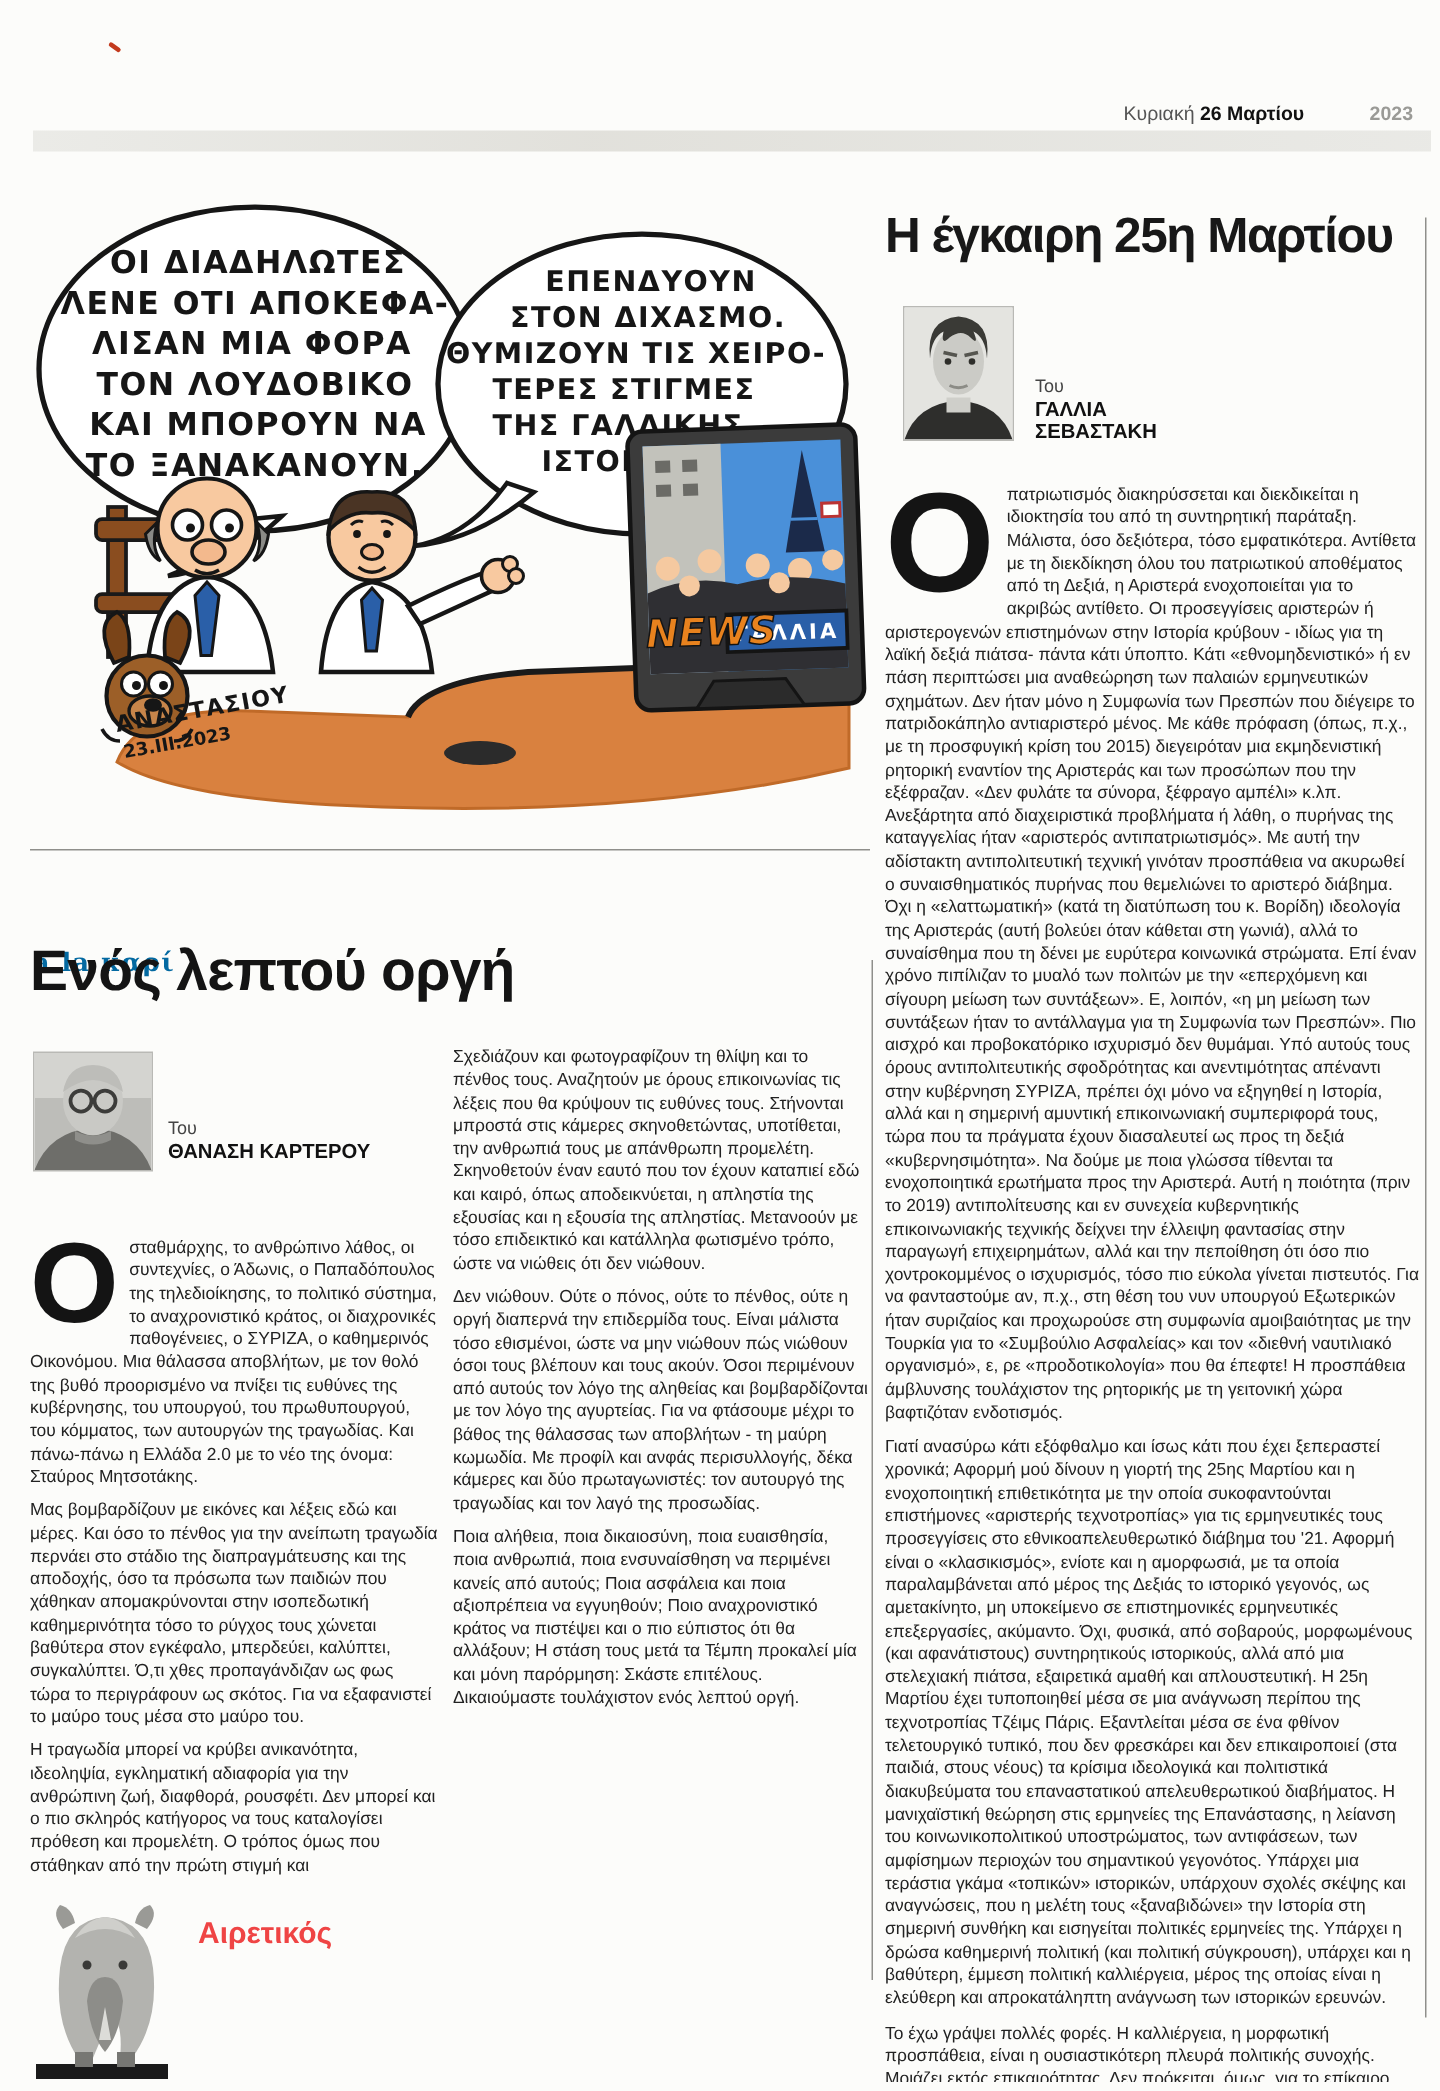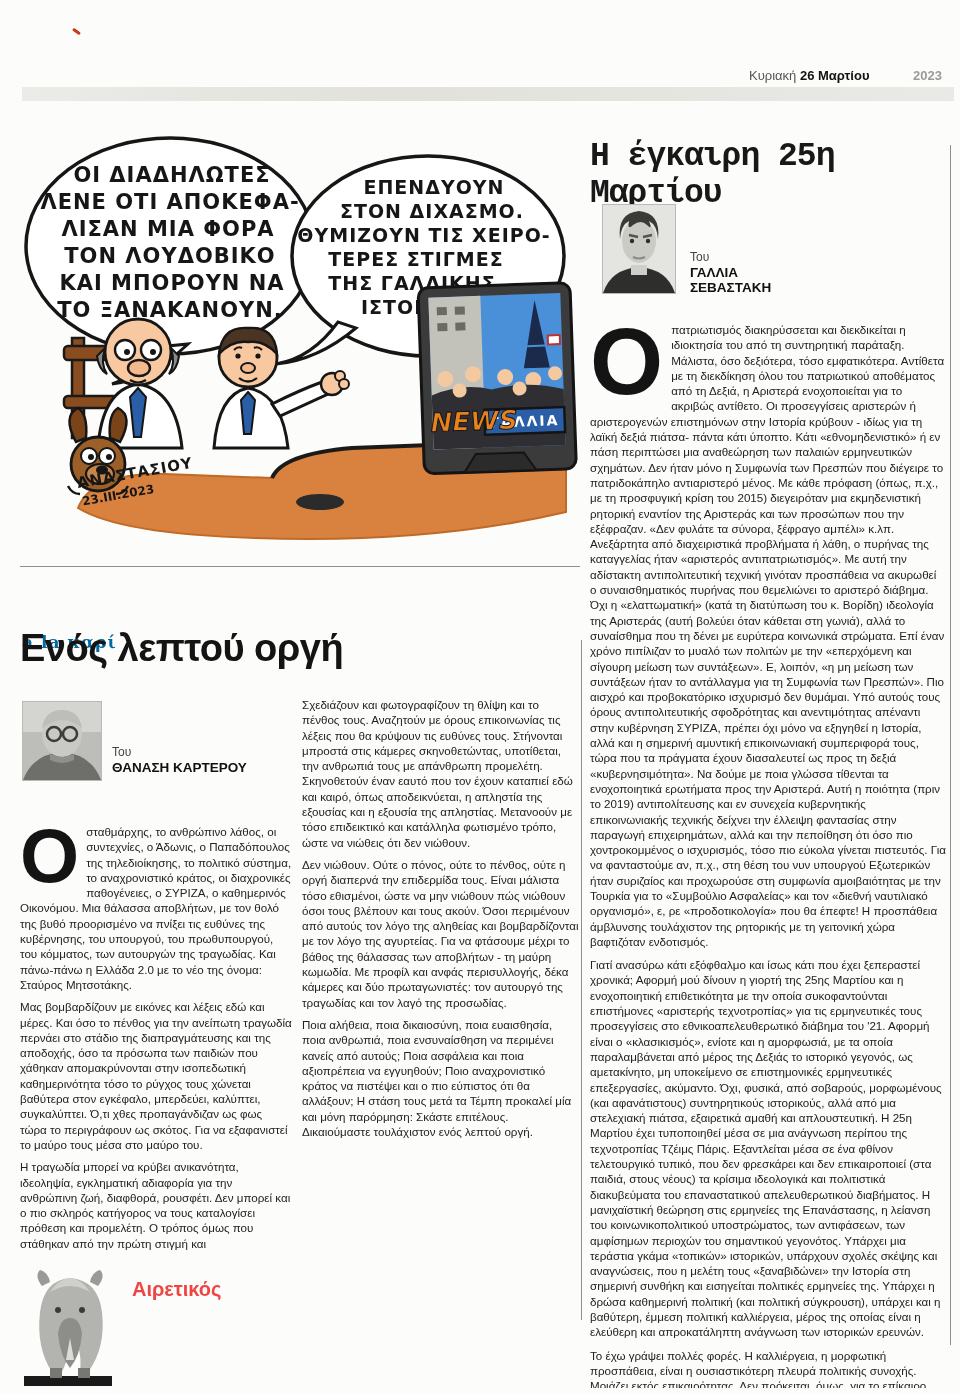--- a/index.html
+++ b/index.html
@@ -42,21 +42,21 @@
   .dc-left{font-size:76px;line-height:60px;margin:2px 7px 0 0;}
   .dc-right{font-size:94px;line-height:74px;margin:3px 8px 0 0;}
   
   .heretic{position:absolute;left:20px;top:1262px;width:560px;height:130px;}
   .heretic .rhino{position:absolute;left:2px;top:2px;}
   .heretic-title{position:absolute;left:112px;top:16px;font-size:20px;font-weight:800;color:#ef4444;}
   .heretic-lines{position:absolute;left:113px;top:58px;font-size:19px;line-height:25px;color:#2c2c2c;
         font-stretch:condensed;}
   
   .right-article{position:absolute;left:590px;top:138px;width:356px;height:1250px;}
-  .ra-title{position:absolute;left:0;top:0;margin:0;font-family:Liberation Mono, monospace;
+  .ra-title{position:absolute;left:0;top:0;margin:0;font-family:Liberation Sans, sans-serif;
         font-weight:600;font-size:33px;color:#181818;letter-spacing:-1px;}
   .ra-byline{position:absolute;left:12px;top:66px;width:300px;height:100px;}
   .ra-byline .photo{position:absolute;left:0;top:0;border:1px solid #b9b9b5;}
   .ra-byline-text{left:88px;top:46px;}
   .ra-body{position:absolute;left:0;top:184px;width:356px;height:1066px;overflow:hidden;}
   .ra-body p{margin:0 0 8px 0;}
   
   .v-rule{position:absolute;width:0;border-left:1.5px solid #8f8f8b;}
   .v-mid{left:581px;top:640px;height:680px;}
   .v-right{left:950px;top:145px;height:1200px;}

